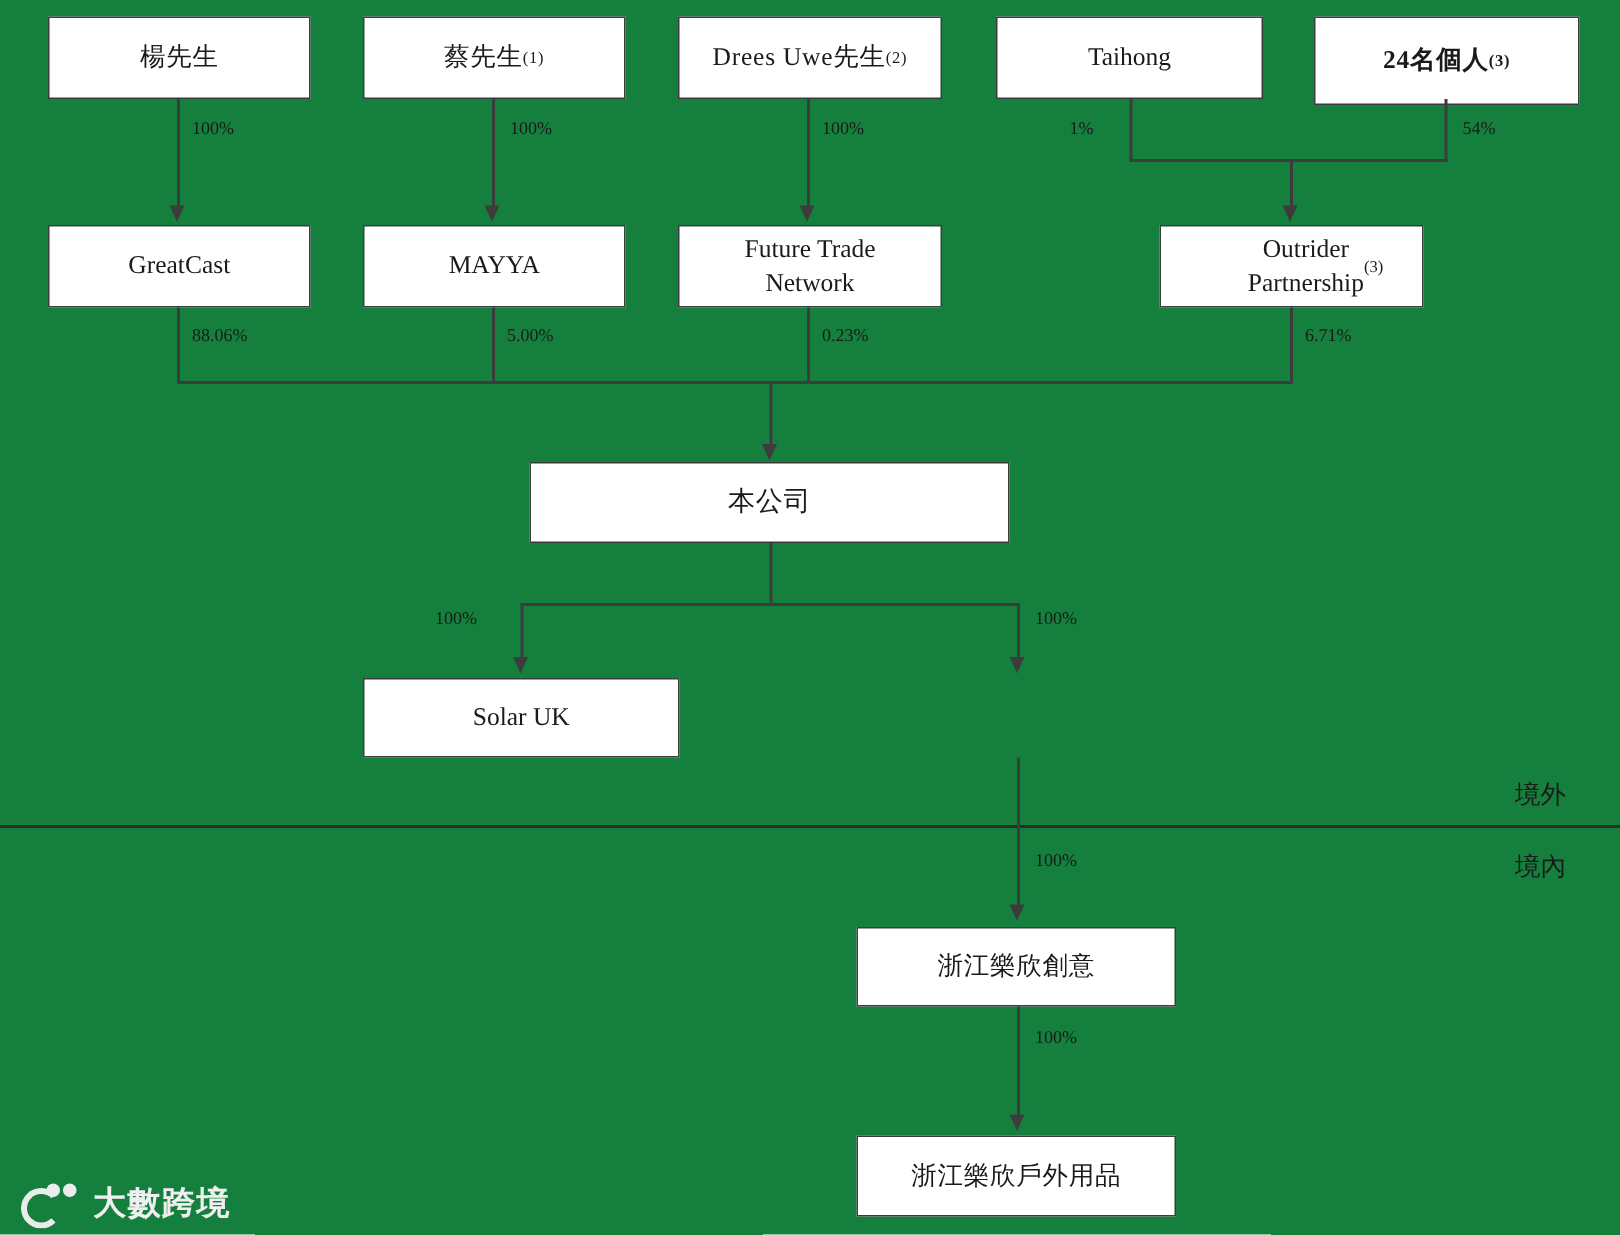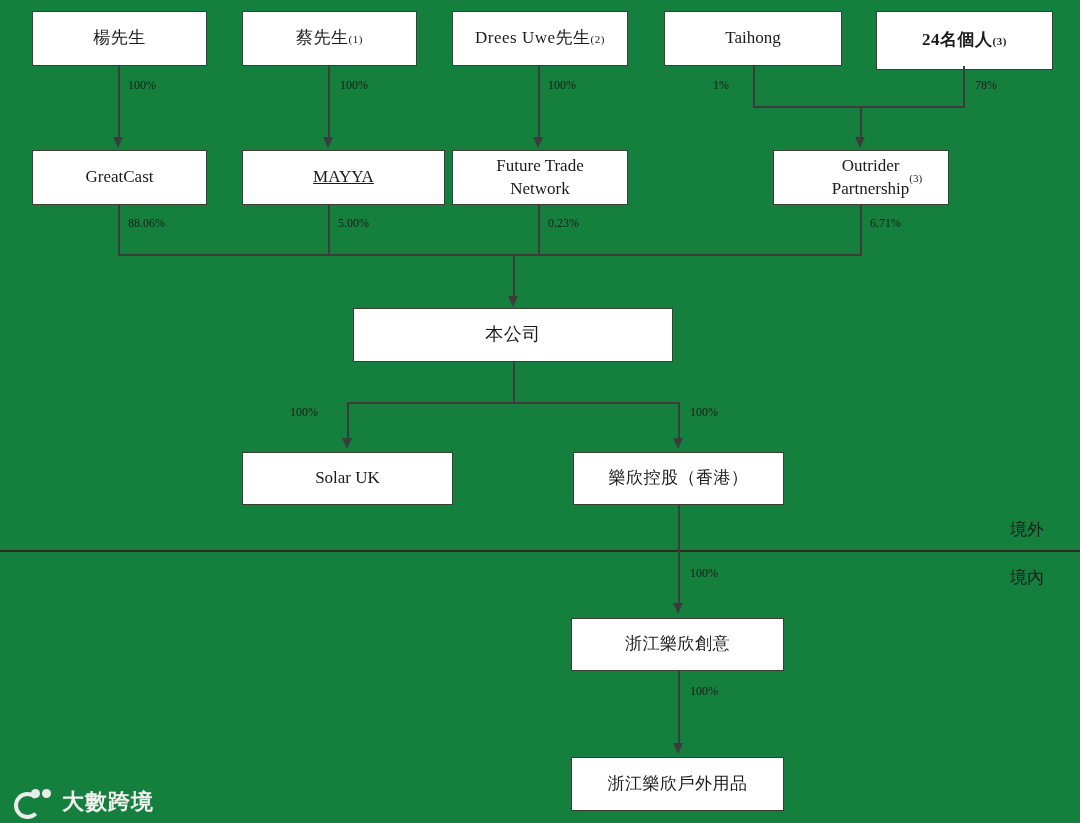--- a/index.html
+++ b/index.html
@@ -143,21 +143,21 @@
   </div>
 
   <div class="node cjk" style="left:876px; top:11px; width:177px; height:59px;font-weight:bold;">
     <span>24名個人</span><span class="sup">(3)</span>
   </div>
 
   <div class="node" style="left:32px; top:150px; width:175px; height:55px;">
     <span>GreatCast</span>
   </div>
 
-  <div class="node" style="left:242px; top:150px; width:203px; height:55px;text-decoration:underline;">
+  <div class="node" style="left:242px; top:150px; width:175px; height:55px;">
     <span>MAYYA</span>
   </div>
 
   <div class="node" style="left:452px; top:150px; width:176px; height:55px;">
     <span>Future Trade
 Network</span>
   </div>
 
   <div class="node" style="left:773px; top:150px; width:176px; height:55px;padding-left:36px;">
     <span>Outrider
@@ -165,23 +165,20 @@
   </div>
 
   <div class="node cjk" style="left:353px; top:308px; width:320px; height:54px; font-size:18px;">
     <span>本公司</span>
   </div>
 
   <div class="node" style="left:242px; top:452px; width:211px; height:53px;">
     <span>Solar UK</span>
   </div>
 
-  <div class="node cjk" style="left:573px; top:452px; width:211px; height:53px;">
-    <span>樂欣控股（香港）</span>
-  </div>
 
   <div class="node cjk" style="left:571px; top:618px; width:213px; height:53px;">
     <span>浙江樂欣創意</span>
   </div>
 
   <div class="node cjk" style="left:571px; top:757px; width:213px; height:54px;">
     <span>浙江樂欣戶外用品</span>
   </div>
 
   <div class="edge v" style="left:118px; top:66px; height:73px;"></div>
@@ -195,21 +192,21 @@
   <div class="edge v" style="left:538px; top:66px; height:73px;"></div>
   <div class="arrow" style="left:533px; top:137px;"></div>
   <div class="pct" style="left:548px; top:78px;">100%</div>
 
   <div class="edge v" style="left:753px; top:66px; height:42px;"></div>
   <div class="edge v" style="left:963px; top:66px; height:42px;"></div>
   <div class="edge h" style="left:753px; top:106px; width:212px;"></div>
   <div class="edge v" style="left:860px; top:106px; height:33px;"></div>
   <div class="arrow" style="left:855px; top:137px;"></div>
   <div class="pct" style="left:713px; top:78px;">1%</div>
-  <div class="pct" style="left:975px; top:78px;">78%</div>
+  <div class="pct" style="left:975px; top:78px;">54%</div>
 
   <div class="edge v" style="left:118px; top:205px; height:51px;"></div>
   <div class="edge v" style="left:328px; top:205px; height:51px;"></div>
   <div class="edge v" style="left:538px; top:205px; height:51px;"></div>
   <div class="edge v" style="left:860px; top:205px; height:51px;"></div>
   <div class="edge h" style="left:118px; top:254px; width:744px;"></div>
   <div class="edge v" style="left:513px; top:254px; height:43px;"></div>
   <div class="arrow" style="left:508px; top:296px;"></div>
 
   <div class="pct" style="left:128px; top:216px;">88.06%</div>

